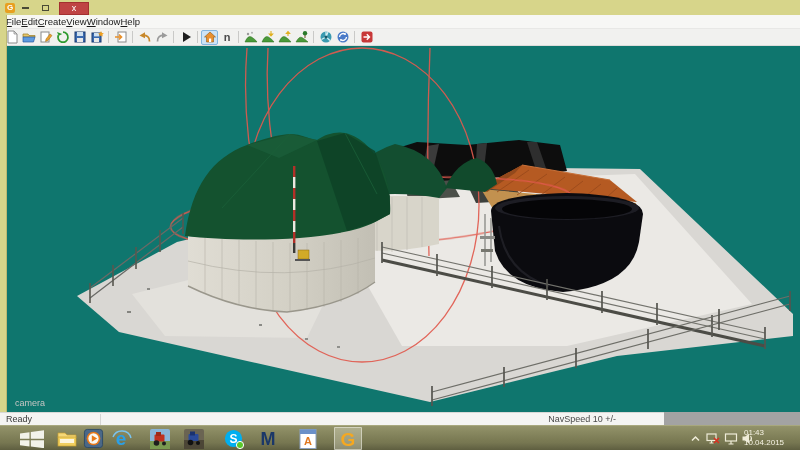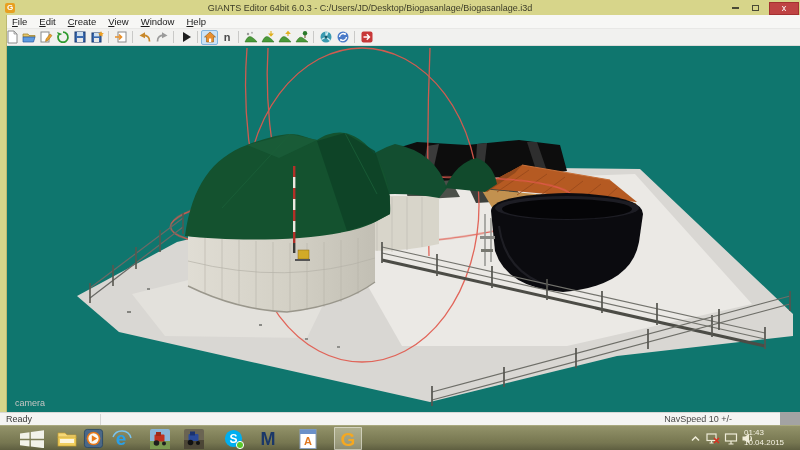--- a/index.html
+++ b/index.html
@@ -11,55 +11,54 @@
   .app-icon { width:10px; height:10px; margin-left:5px; background:#e8a020; border-radius:2px; color:#fff; font-size:8px; font-weight:bold; line-height:10px; text-align:center; flex:0 0 auto; }
   .title-text { flex:1; text-align:center; font-size:9px; color:#3c3c28; white-space:nowrap; overflow:hidden; }
   .win-btns { display:flex; align-items:center; height:100%; flex:0 0 auto; }
   .btn-min, .btn-max { width:20px; height:100%; display:flex; align-items:center; justify-content:center; }
   .btn-min i { display:block; width:7px; height:2px; background:#4a4a36; }
   .btn-max i { display:block; width:7px; height:6px; border:1.5px solid #4a4a36; }
   .btn-close { width:30px; height:13px; margin:1px 1px 0 4px; background:#bf4343; border:1px solid #a33030; color:#fff; font-size:9px; line-height:11px; text-align:center; }
 
   
   .menubar { position:absolute; left:0; top:15px; width:800px; height:14px; background:#f7f7f5; display:flex; align-items:center; padding-left:6px; border-bottom:1px solid #e8e8e6; }
-  .menu-item { font-size:9.5px; color:#1a1a1a; padding:0 6px; }
+  .menu-item { font-size:9.5px; color:#1a1a1a; padding:0 0; }
   .menu-item u { text-decoration:underline; }
 
   
   .toolbar { position:absolute; left:0; top:29px; width:800px; height:17px; background:#f1f1ef; border-bottom:1px solid #dcdcda; display:flex; align-items:center; padding-left:3px; }
   .tbtn { width:17px; height:15px; display:flex; align-items:center; justify-content:center; }
   .tbtn svg { width:14px; height:14px; }
   .tbtn.selected { background:#cde3f6; border:1px solid #84b6e0; border-radius:2px; }
   .tsep { width:1px; height:12px; background:#c9c9c7; margin:0 3px; }
 
   
   .left-strip { position:absolute; left:0; top:15px; width:7px; height:397px; background:#d7d58a; border-right:1px solid #bcba72; }
   .viewport { position:absolute; left:7px; top:46px; width:793px; height:366px; background:#0f766e; }
   .viewport svg.scene { position:absolute; left:0; top:0; }
   .camera-label { position:absolute; left:8px; bottom:4px; font-size:9px; color:#c6c6c4; }
 
   
-  .statusbar { position:absolute; left:0; top:412px; width:780px; height:13px; background:#f4f4f2; border-top:1px solid #d8d8d6; font-size:9px; color:#3a3a3a; }
+  .statusbar { position:absolute; left:0; top:412px; width:664px; height:13px; background:#f4f4f2; border-top:1px solid #d8d8d6; font-size:9px; color:#3a3a3a; }
   .status-ready { position:absolute; left:6px; top:1px; }
   .status-sep { position:absolute; left:100px; top:1px; width:1px; height:11px; background:#d5d5d3; }
   .status-nav { position:absolute; right:48px; top:1px; color:#4a4a4a;text-align:right; }
 
   
   .taskbar { position:absolute; left:0; top:425px; width:800px; height:25px; background:linear-gradient(#93936a 0%, #7c7c55 55%, #63634336 70%, #5e5e40 100%); background-color:#7c7c55; border-top:1px solid #a8a87e; }
   .tb-item { position:absolute; top:1px; height:23px; display:flex; align-items:center; justify-content:center; }
   .tb-item svg { display:block; }
   .tb-active { background:rgba(255,255,240,.28); border:1px solid rgba(255,255,250,.45); border-radius:1px; }
   .tray-clock { position:absolute; right:4px; top:2px; width:52px; text-align:left; font-size:8px; line-height:10px; color:#f5f2e3; }
 </style>
 </head>
 <body>
 
 <div class="titlebar">
   <span class="app-icon">G</span>
-  <span class="title-text">GIANTS Editor 64bit 6.0.3 - C:/Users/JD/Desktop/Biogasanlage/Biogasanlage.i3d</span>
   <span class="win-btns">
     <span class="btn-min">
         <i></i>
       </span>
     <span class="btn-max">
         <i></i>
       </span>
     <span class="btn-close">x</span>
   </span>
 </div>

